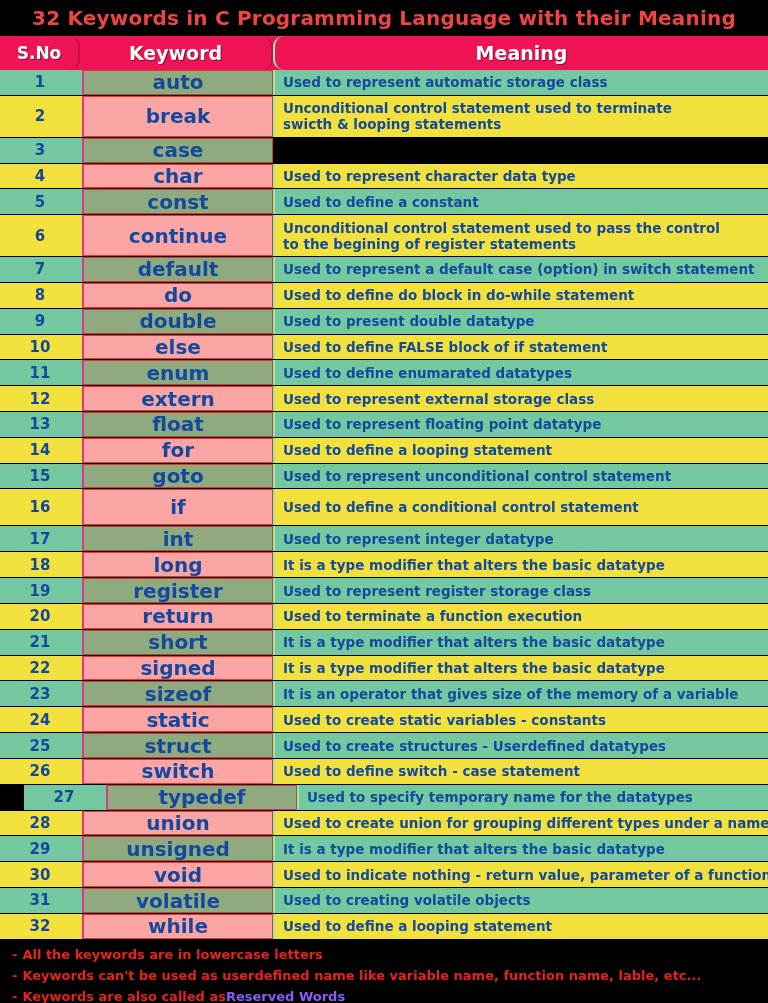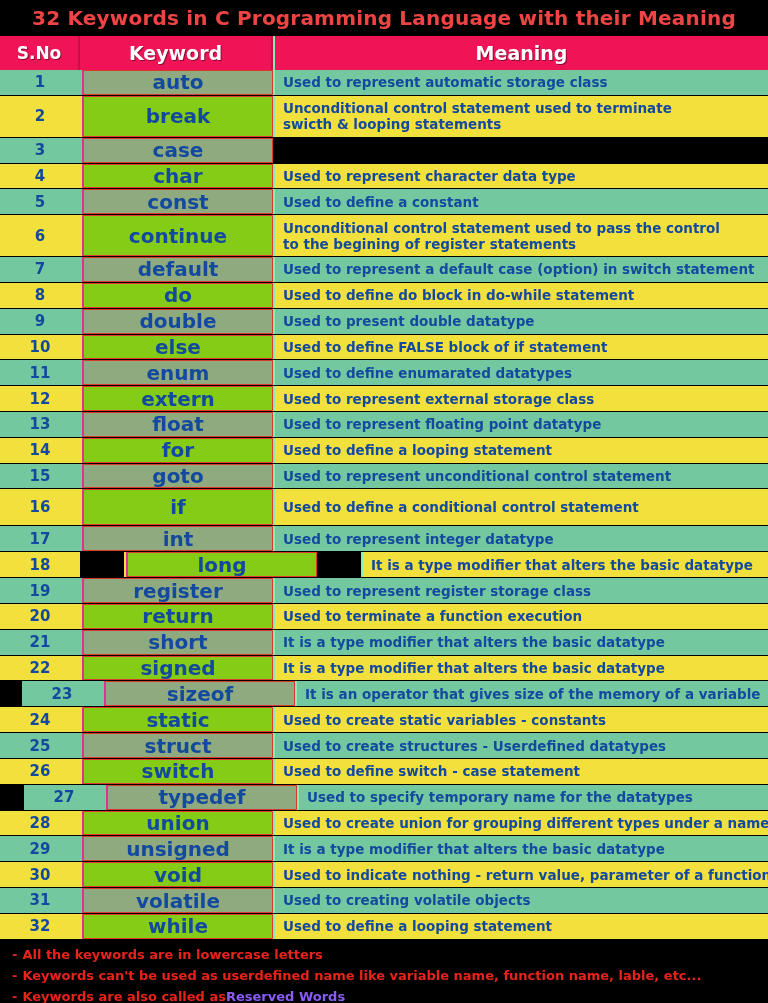--- a/index.html
+++ b/index.html
@@ -20,21 +20,21 @@
   
   .table{flex:1 1 auto;display:flex;flex-direction:column;background:#000;}
   .row{display:flex;width:100%;box-sizing:border-box;}
 
   .c-sno{width:80px;flex:0 0 80px;box-sizing:border-box;display:flex;align-items:center;justify-content:center;}
   .c-kw{width:193px;flex:0 0 193px;box-sizing:border-box;display:flex;align-items:center;justify-content:center;position:relative;}
   .c-mean{flex:1 1 auto;box-sizing:border-box;display:flex;flex-direction:column;justify-content:center;padding-left:8px;padding-right:4px;}
 
   
   .hdr{height:34px;flex:0 0 34px;background:#F01456;}
-  .hdr .c-sno,.hdr .c-kw,.hdr .c-mean{background:#F01456;}
+  .hdr .c-sno,.hdr .c-kw,.hdr .c-mean{background:#F01456;border-radius:11px;}
   .hdr .c-sno{border-right:2px solid #C6104A;}
   .hdr .c-kw{border-right:2px solid #C6104A;}
   .hdr .c-mean{align-items:center;justify-content:center;padding:0;}
   .hdr-txt{
     color:#FFFFFF;font-weight:bold;font-size:19px;
     text-shadow:1px 1px 0 rgba(0,0,0,.45);
     font-family:"DejaVu Sans","Liberation Sans",sans-serif;
   }
   .hdr-txt.sm{font-size:17px;}
 
@@ -49,21 +49,21 @@
 
   
   .kw-wrap{position:absolute;left:0;top:0;right:0;bottom:0;display:flex;}
   .kw-gap{width:2px;flex:0 0 2px;}
   .kw-chip{flex:1 1 auto;display:flex;align-items:center;justify-content:center;box-sizing:border-box;}
   .row.odd .c-kw{background:#F2E03C;}
   .row.even .c-kw{background:#F2E03C;}
   .row.odd .kw-gap{background:#74C8A0;}
   .row.even .kw-gap{background:#F2E03C;}
   .row.odd .kw-chip{background:#8FAA7E;border:1px solid #D63A2A;border-left:2px solid #E0348A;}
-  .row.even .kw-chip{background:#84cc16;border:1px solid #E03A2A;border-left:2px solid #E0348A;}
+  .row.even .kw-chip{background:#fca5a5;border:1px solid #E03A2A;border-left:2px solid #E0348A;}
   .kw-txt{color:#13499E;font-size:20px;font-weight:bold;font-family:"DejaVu Sans","Liberation Sans",sans-serif;}
 
   .c-mean{border-left:2px solid #86efac;}
   .mean-line{color:#13499E;font-size:13.5px;font-weight:bold;line-height:16px;white-space:nowrap;
     font-family:"DejaVu Sans","Liberation Sans",sans-serif;}
 
   
   .footer{flex:0 0 74px;height:74px;background:#000;padding:6px 0 0 12px;box-sizing:border-box;}
   .note{display:flex;align-items:flex-start;margin-bottom:3px;}
   .bullet{color:#E8231A;font-size:13px;font-weight:bold;margin-right:5px;line-height:18px;}
@@ -359,21 +359,21 @@
               <div class="kw-gap"></div>
               <div class="kw-chip">
                 <span class="kw-txt">int</span>
               </div>
             </div>
           </div>
           <div class="c-mean">
             <div class="mean-line">Used to represent integer datatype</div>
           </div>
         </div>
-        <div class="row body even" style="height: 25.8424px; flex: 0 0 25.8424px; gap: 44px;">
+        <div class="row body even" style="height: 25.8424px; flex: 0 0 25.8424px;">
           <div class="c-sno">
             <span class="sno-txt">18</span>
           </div>
           <div class="c-kw">
             <div class="kw-wrap">
               <div class="kw-gap"></div>
               <div class="kw-chip">
                 <span class="kw-txt">long</span>
               </div>
             </div>
@@ -439,21 +439,21 @@
               <div class="kw-gap"></div>
               <div class="kw-chip">
                 <span class="kw-txt">signed</span>
               </div>
             </div>
           </div>
           <div class="c-mean">
             <div class="mean-line">It is a type modifier that alters the basic datatype</div>
           </div>
         </div>
-        <div class="row body odd" style="height: 25.8424px; flex: 0 0 25.8424px; padding-left: 22px;">
+        <div class="row body odd" style="height: 25.8424px; flex: 0 0 25.8424px;">
           <div class="c-sno">
             <span class="sno-txt">23</span>
           </div>
           <div class="c-kw">
             <div class="kw-wrap">
               <div class="kw-gap"></div>
               <div class="kw-chip">
                 <span class="kw-txt">sizeof</span>
               </div>
             </div>

